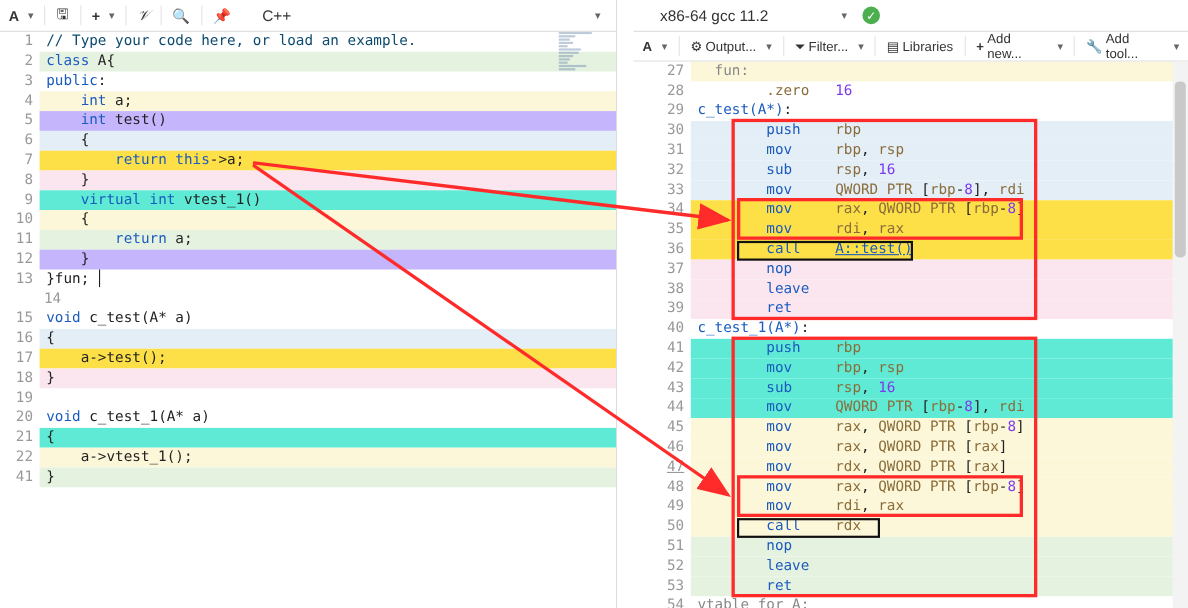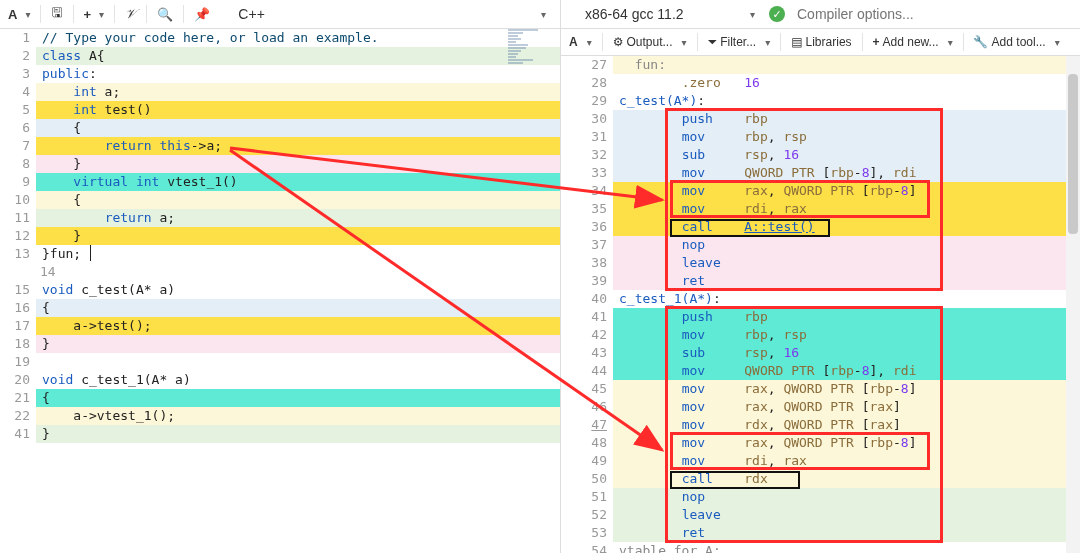--- a/index.html
+++ b/index.html
@@ -15,21 +15,21 @@
     position: relative;
   }
   .pane {
     position: absolute;
     top: 0;
     bottom: 0;
     display: flex;
     flex-direction: column;
   }
   .left-pane { left: 0; width: 560px; border-right: 1px solid #ddd; }
-  .right-pane { left: 561px; right: 0; }
+  .right-pane { left: 576px; right: 0; }
 
   
   .top-toolbar {
     display: flex;
     align-items: center;
     height: 28px;
     border-bottom: 1px solid #ddd;
     padding: 0 4px;
     gap: 4px;
     font-family: "Segoe UI", Arial, sans-serif;
@@ -105,21 +105,21 @@
   .code-line {
     height: 18px;
     padding-left: 6px;
     box-sizing: border-box;
     position: relative;
   }
 
   
   .bg-yellow  { background: #fdf7d9; }
   .bg-green   { background: #e6f2e0; }
-  .bg-teal    { background: #fde047; }
+  .bg-teal    { background: #c4b5fd; }
   .bg-blue    { background: #e4eef6; }
   .bg-purple  { background: #fde047; }
   .bg-pink    { background: #fbe6ef; }
   .bg-lgreen  { background: #5eead4; }
 
   
   .tk-comment { color: #0c4a6e; }
   .tk-kw      { color: #1a5bbf; }
   .tk-num     { color: #7c3aed; }
   .tk-asm-op  { color: #1a5bbf; }
@@ -262,21 +262,20 @@
   </div>
 </div>
 
 <div class="pane right-pane">
   <div class="top-toolbar">
     <div class="compiler-select" style="flex:0 0 170px;">
       <span>x86-64 gcc 11.2</span>
       <span class="caret-down">▾</span>
     </div>
     <div class="ok-circle">✓</div>
-    <input class="compiler-opts" style="border: none; outline: none;" placeholder="Compiler options...">
   </div>
   <div class="second-toolbar">
     <span class="st-btn">
         <b>A</b>
         <span class="caret-down">▾</span>
       </span>
     <span class="tb-sep"></span>
     <span class="st-btn">
         <span>⚙</span> 
         <span>Output...</span>

